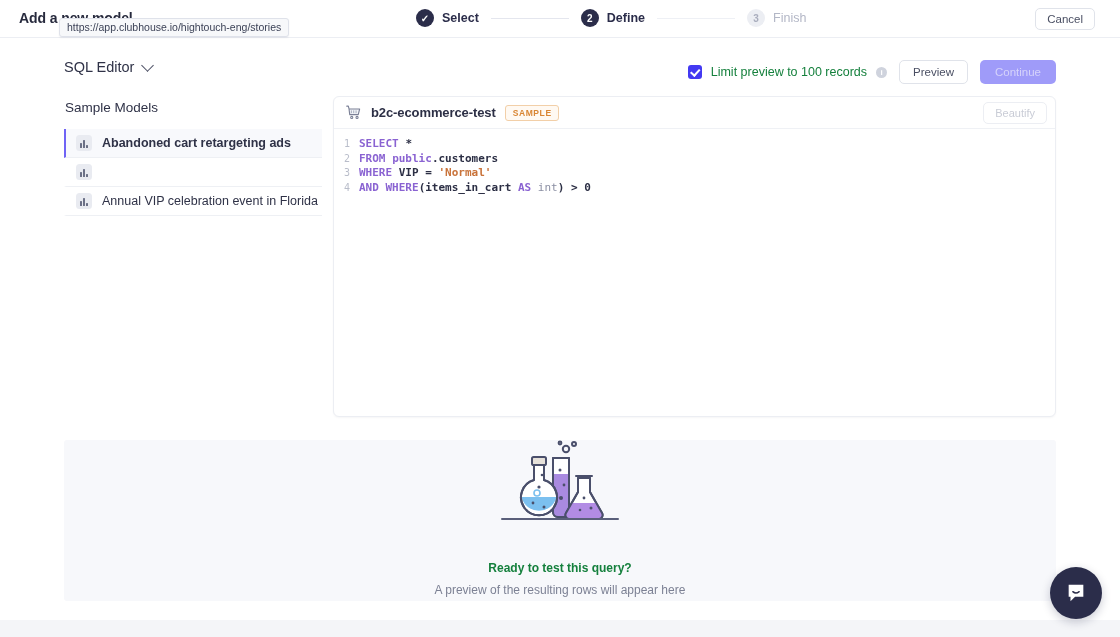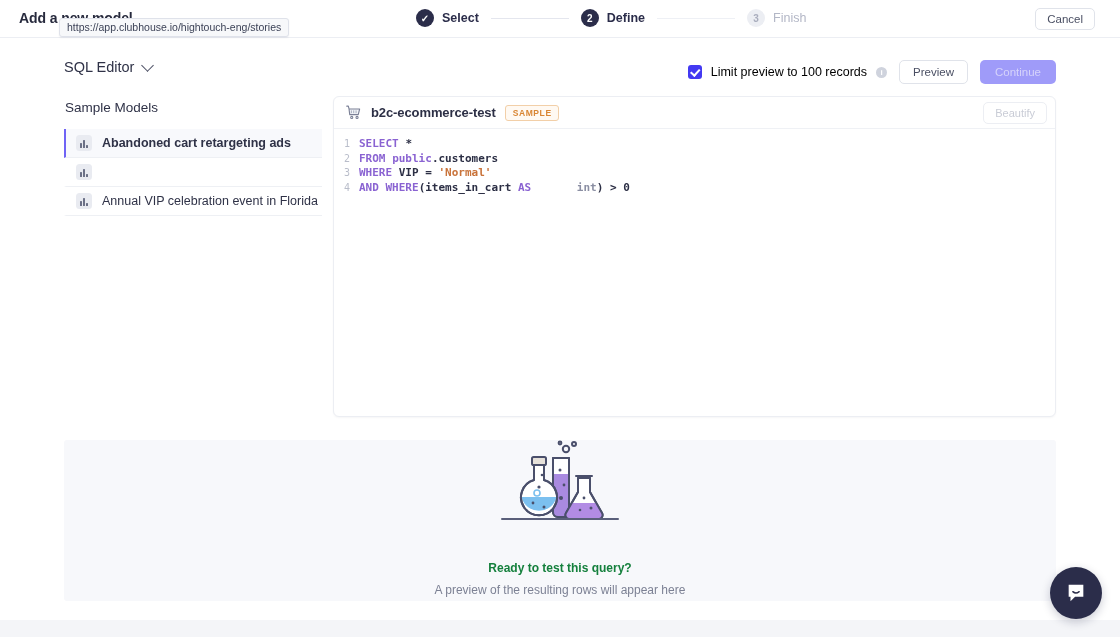--- a/index.html
+++ b/index.html
@@ -64,21 +64,21 @@
   }
   .chk-wrap { display: flex; align-items: center; gap: 9px; cursor: pointer; }
   .chk {
     width: 14px; height: 14px; border-radius: 3px; background: #4339f2;
     display: flex; align-items: center; justify-content: center;
   }
   .chk:after {
     content: ""; width: 3.5px; height: 7px; border-right: 2px solid #fff; border-bottom: 2px solid #fff;
     transform: rotate(42deg) translate(-0.5px,-1px);
   }
-  .chk-label { font-size: 12.5px; color: #000000; }
+  .chk-label { font-size: 12.5px; color: #15803d; }
   .info-i {
     width: 11px; height: 11px; border-radius: 50%; background: #cfd3dd; color: #fff;
     font-size: 8px; line-height: 11px; text-align: center; font-weight: bold; cursor: pointer;
   }
   .btn-outline {
     border: 1px solid #e0e3ea; background: #fff; border-radius: 5px;
     font-size: 11.5px; color: #4a4f63; padding: 5px 13px; cursor: pointer;
     font-family: "Liberation Sans", sans-serif;
   }
   .btn-primary {
@@ -129,21 +129,21 @@
     border: 1px solid #eceef3; background: #fff; border-radius: 5px;
     font-size: 11px; color: #c9ccd6; padding: 4px 11px;
     font-family: "Liberation Sans", sans-serif; cursor: default;
   }
   .code-area { padding: 8px 0 0 0; font-family: "DejaVu Sans Mono", monospace; font-size: 11px; }
   .code-line { display: flex; height: 14.5px; line-height: 14.5px; }
   .ln { width: 25px; text-align: right; color: #b9bdca; font-size: 10px; flex: none; padding-right: 9px; }
   .code { white-space: pre; color: #2c2f45; font-weight: bold; }
   .kw { color: #8a63d2; }
   .str { color: #c9733a; }
-  .typ { color: #8b8fa3; font-weight: bold; margin-left: 39px; }
+  .typ { color: #8b8fa3; font-weight: normal; }
   .op  { color: #2c2f45; }
 
   
   .results {
     position: absolute; left: 64px; top: 440px; width: 992px; height: 161px;
     background: #f7f8fb; border-radius: 3px;
     display: flex; flex-direction: column; align-items: center; justify-content: center;
   }
   .flask-wrap { margin-top: -4px; }
   .empty-title { font-size: 12px; font-weight: bold; color: #15803d; margin-top: 27px; }

